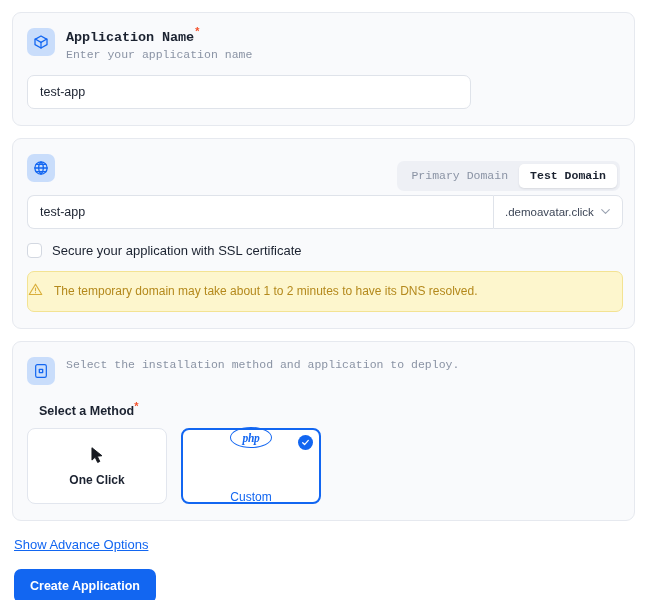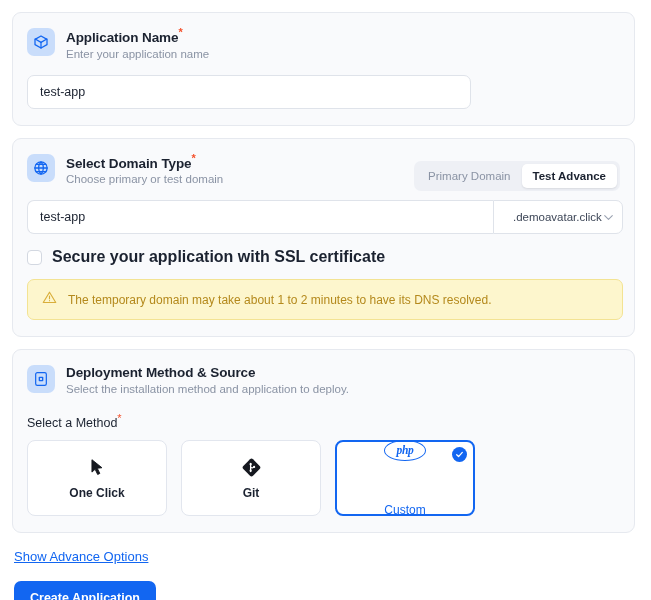--- a/index.html
+++ b/index.html
@@ -28,20 +28,21 @@
     padding: 14px 14px 16px 14px;
     margin-bottom: 12px;
   }
 
   
   .sec-head {
     display: flex;
     align-items: flex-start;
     gap: 11px;
     position: relative;
+    font-family: Liberation Mono, monospace;
   }
   .sec-icon {
     width: 28px;
     height: 28px;
     flex: 0 0 28px;
     border-radius: 7px;
     background: #c9ddfb;
     display: flex;
     align-items: center;
     justify-content: center;
@@ -99,21 +100,21 @@
     color: #1b2230;
   }
   .domain-select {
     width: 130px;
     background: #ffffff;
     border: 1px solid #dfe3ea;
     border-radius: 0 7px 7px 0;
     display: flex;
     align-items: center;
     justify-content: space-between;
-    padding: 0 10px 0 19px;
+    padding: 0 10px 0 11px;
     font-size: 11.5px;
     color: #3d4657;
   }
   .chev { color: #9aa2b1; display: flex; align-items: center; }
 
   
   .seg {
     position: absolute;
     right: 0;
     top: 8px;
@@ -147,46 +148,47 @@
     gap: 10px;
   }
   .check-box {
     width: 15px;
     height: 15px;
     border: 1px solid #d3d8e1;
     border-radius: 4px;
     background: #ffffff;
     flex: 0 0 15px;
   }
-  .check-label { font-size: 16px; color: #1b2230; font-weight: bold; }
+  .check-label { font-size: 13px; color: #1b2230; }
 
   
   .warn {
     margin-top: 13px;
     width: 596px;
     background: #fdf6cd;
     border: 1px solid #f3e393;
     border-radius: 7px;
-    padding: 10px 14px;
+    padding: 10px 0;
     display: flex;
     align-items: center;
     gap: 11px;
   }
   .warn-text {
     font-size: 12px;
     color: #b4891c;
     line-height: 16px;
   }
 
   
   .pick-label {
     margin-top: 16px;
     font-size: 12.5px;
-    font-weight: normal;
-    color: #1b2230;
+    font-weight: bold;
+    color: #1b2230;
+    margin-left: 12px;
   }
   .methods {
     margin-top: 10px;
     display: flex;
     gap: 14px;
   }
   .method {
     width: 140px;
     height: 76px;
     background: #ffffff;
@@ -292,28 +294,24 @@
   <div class="panel">
     <div class="sec-head">
       <div class="sec-icon">
         <svg width="16" height="16" viewBox="0 0 24 24" fill="none" stroke="#1266f1" stroke-width="1.9" stroke-linecap="round" stroke-linejoin="round">
           <circle cx="12" cy="12" r="9.2"></circle>
           <path d="M2.8 12h18.4"></path>
           <path d="M12 2.8c2.4 2.6 3.6 5.8 3.6 9.2s-1.2 6.6-3.6 9.2c-2.4-2.6-3.6-5.8-3.6-9.2S9.6 5.4 12 2.8z"></path>
           <path d="M4.6 6.5h14.8M4.6 17.5h14.8"></path>
         </svg>
       </div>
-      <div class="sec-textwrap">
-        <div class="sec-title"><span>Select Domain Type</span><span class="req">*</span></div>
-        <div class="sec-sub">Choose primary or test domain</div>
-      </div>
 
       <div class="seg">
         <div class="seg-btn">Primary Domain</div>
-        <div class="seg-btn active">Test Advance</div>
+        <div class="seg-btn active">Test Domain</div>
       </div>
     </div>
 
     <div class="domain-row">
       <div class="domain-input">
         <span>test-app</span>
       </div>
       <div class="domain-select">
         <span>.demoavatar.click</span>
         <span class="chev">
@@ -345,51 +343,37 @@
   <div class="panel">
     <div class="sec-head">
       <div class="sec-icon">
         <svg width="16" height="16" viewBox="0 0 24 24" fill="none" stroke="#1266f1" stroke-width="1.8" stroke-linecap="round" stroke-linejoin="round">
           <rect x="4" y="2.5" width="16" height="19" rx="2.5"></rect>
           <rect x="8.5" y="8.5" width="7" height="7" rx="1.2" fill="#1266f1" stroke="none"></rect>
           <circle cx="12" cy="12" r="1.5" fill="#ffffff" stroke="none"></circle>
         </svg>
       </div>
       <div class="sec-textwrap">
-        <div class="sec-title">Deployment Method &amp; Source</div>
         <div class="sec-sub">Select the installation method and application to deploy.</div>
       </div>
     </div>
 
     <div class="pick-label"><span>Select a Method</span><span class="req">*</span></div>
 
     <div class="methods">
 
       <div class="method">
         <span class="m-icon">
           <svg width="19" height="21" viewBox="0 0 24 24" fill="#15181f" stroke="#15181f" stroke-width="1.2" stroke-linejoin="round">
             <path d="M5 2.2l12.6 10.1-5.9.6 3.2 6.6-2.7 1.3-3.2-6.6-4 3.6z"></path>
           </svg>
         </span>
         <span class="method-label">One Click</span>
       </div>
 
-      <div class="method">
-        <span class="m-icon">
-          <svg width="21" height="21" viewBox="0 0 24 24">
-            <rect x="4.2" y="4.2" width="15.6" height="15.6" rx="2.4" transform="rotate(45 12 12)" fill="#15181f"></rect>
-            <path d="M11 7.4v9.2" stroke="#ffffff" stroke-width="1.5" stroke-linecap="round"></path>
-            <circle cx="11" cy="8.2" r="1.25" fill="#ffffff"></circle>
-            <circle cx="11" cy="15.6" r="1.25" fill="#ffffff"></circle>
-            <circle cx="15" cy="11.3" r="1.25" fill="#ffffff"></circle>
-            <path d="M11 11.6c2 1.3 3.1 0.8 4 -0.3" stroke="#ffffff" stroke-width="1.3" fill="none" stroke-linecap="round"></path>
-          </svg>
-        </span>
-        <span class="method-label">Git</span>
-      </div>
 
       <div class="method selected">
         <span class="badge">
           <svg width="9" height="9" viewBox="0 0 24 24" fill="none" stroke="#ffffff" stroke-width="3.4" stroke-linecap="round" stroke-linejoin="round">
               <path d="M4.5 12.5l5 5 10-11"></path>
             </svg>
         </span>
         <span class="m-icon">
           <span class="php-logo">php</span>
         </span>

